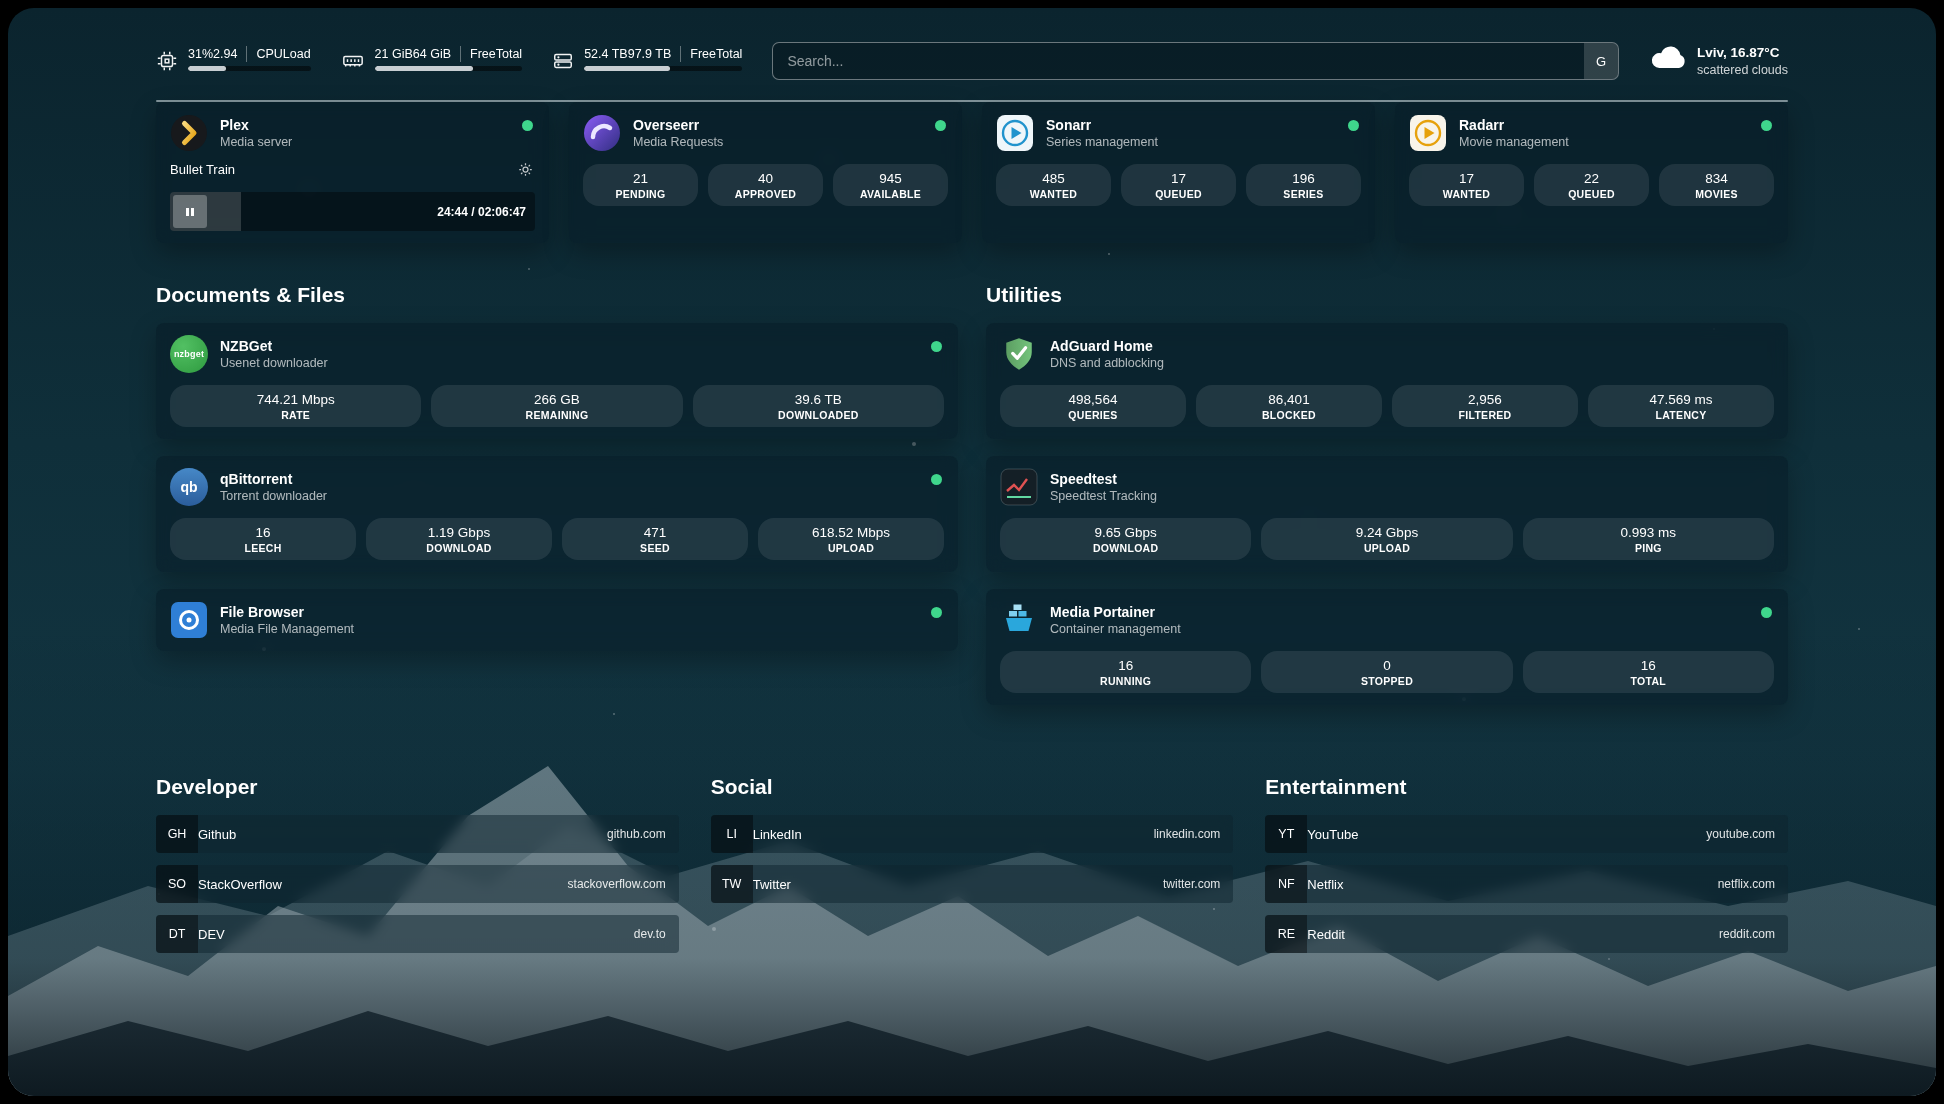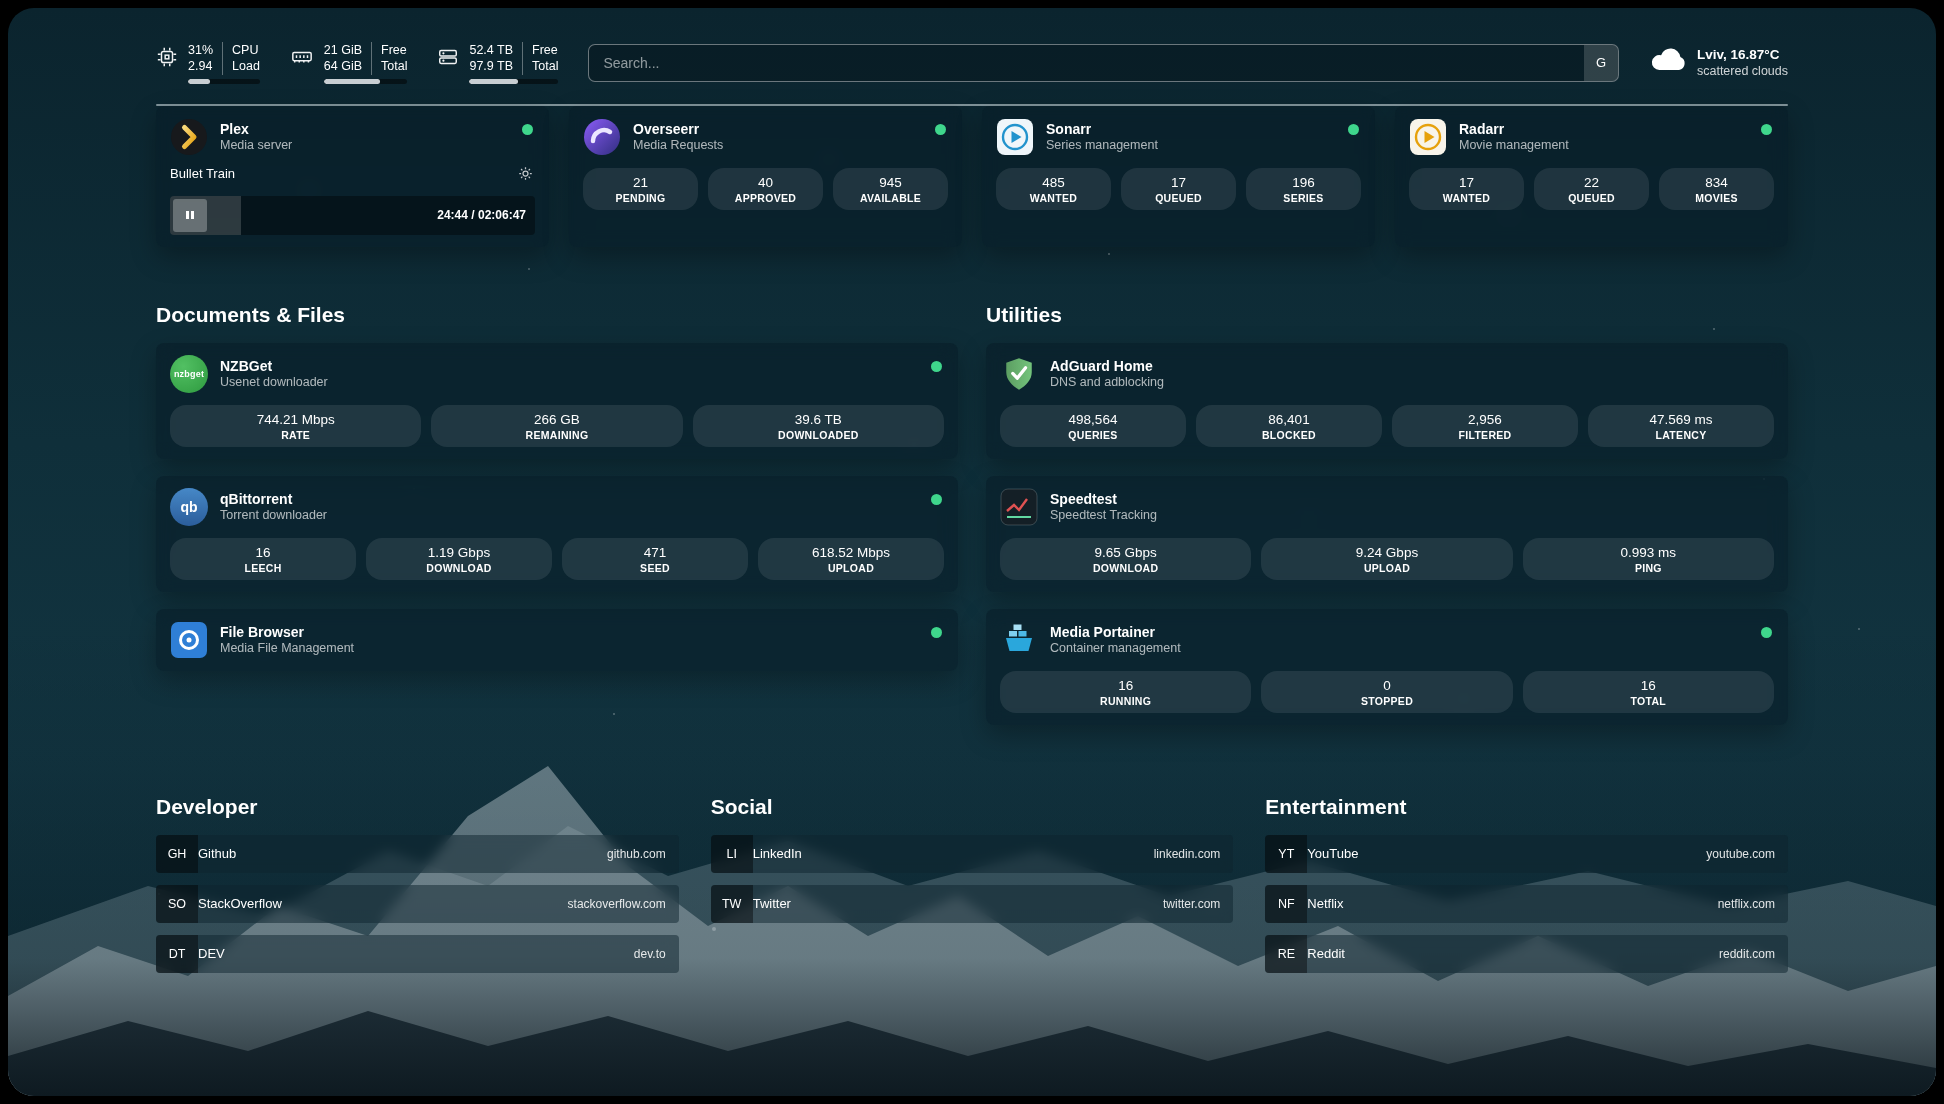--- a/index.html
+++ b/index.html
@@ -28,42 +28,42 @@
       705px 920px 0 1px rgba(255,255,255,.25), 1205px 900px 0 0 rgba(255,255,255,.3),
       1600px 950px 0 0 rgba(255,255,255,.25); }
 
   .content { position: relative; z-index: 1; width: 1632px; margin: 0 auto; padding-top: 34px; }
 
   
   .topbar { display: flex; align-items: center; gap: 30px; }
   .resource { display: flex; align-items: flex-start; gap: 10px; }
   .resource .ricon { margin-top: 4px; opacity: .95; }
   .metrics { display: flex; gap: 9px; font-size: 12.5px; line-height: 1.3; }
-  .mcol { display: flex; flex-direction: column; }
+  .mcol { display: flex; flex-direction: row; }
   .labs { border-left: 1px solid rgba(255,255,255,.35); padding-left: 9px; }
   .rbar { margin-top: 4px; height: 5px; width: 100%; background: rgba(0,0,0,.5); border-radius: 3px; overflow: hidden; }
   .rfill { height: 100%; background: rgba(235,240,243,.85); border-radius: 3px; }
   .searchwrap { flex: 1; position: relative; }
   .searchwrap input { width: 100%; height: 38px; background: rgba(8,24,31,.55); border: 1px solid rgba(255,255,255,.4);
     border-radius: 7px; padding: 0 48px 0 14px; color: #fff; font-size: 14px; font-family: "Liberation Sans", sans-serif; outline: none; }
   .searchwrap input::placeholder { color: rgba(255,255,255,.55); }
   .gbtn { position: absolute; right: 1px; top: 1px; bottom: 1px; width: 34px; border: none; cursor: pointer;
     background: rgba(255,255,255,.16); border-radius: 0 6px 6px 0; color: #fff; font-size: 13px;
     display: flex; align-items: center; justify-content: center; font-family: "Liberation Sans", sans-serif; }
   .weather { display: flex; align-items: flex-start; gap: 10px; }
   .wtext { display: flex; flex-direction: column; line-height: 1.3; }
   .wloc { font-size: 13.5px; font-weight: 600; }
   .wcond { font-size: 12.5px; color: rgba(255,255,255,.8); }
   .divider { margin-top: 20px; height: 2px; background: rgba(226,238,243,.55); border-radius: 1px; }
 
   
   .section-title { font-size: 21px; font-weight: 600; color: #fff; }
   .t-media { margin: 56px 0 16px; }
   .cards-4 { display: grid; grid-template-columns: repeat(4, 1fr); gap: 20px; }
-  .two-col { display: grid; grid-template-columns: 1fr 1fr; gap: 28px; align-items: start; margin-top: 56px; }
+  .two-col { display: grid; grid-template-columns: 1fr 1fr; gap: 28px; align-items: start; margin-top: 40px; }
   .col-title { margin: 0 0 16px; }
   .col-stack { display: flex; flex-direction: column; gap: 17px; }
 
   .card { background: rgba(8,28,38,.55); border-radius: 8px; padding: 12px 14px;
     box-shadow: 0 10px 26px rgba(0,0,0,.28); backdrop-filter: blur(8px); cursor: pointer; }
   .card-head { display: flex; align-items: center; gap: 12px; position: relative; padding-right: 20px; }
   .icon { width: 38px; height: 38px; flex: none; display: flex; align-items: center; justify-content: center; }
   .icon.nzb { border-radius: 50%; background: radial-gradient(circle at 35% 30%, #52c063, #2e9a3f); }
   .icon.nzb i { font-style: normal; font-size: 9px; font-weight: 700; color: #fff; letter-spacing: .2px; }
   .icon.qb { border-radius: 50%; background: linear-gradient(180deg, #4688c7, #2b5d9b); }

